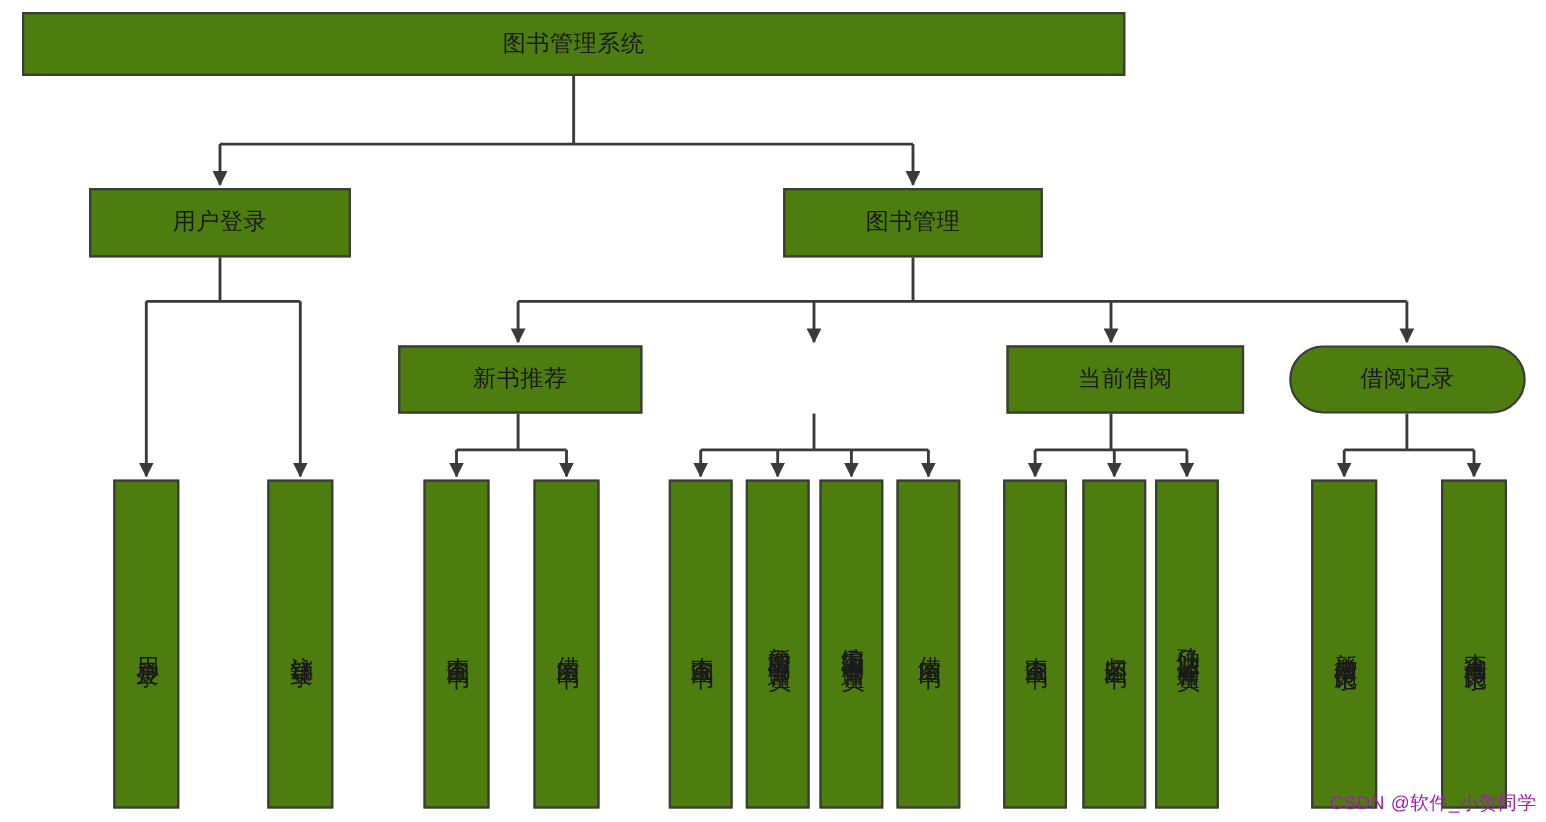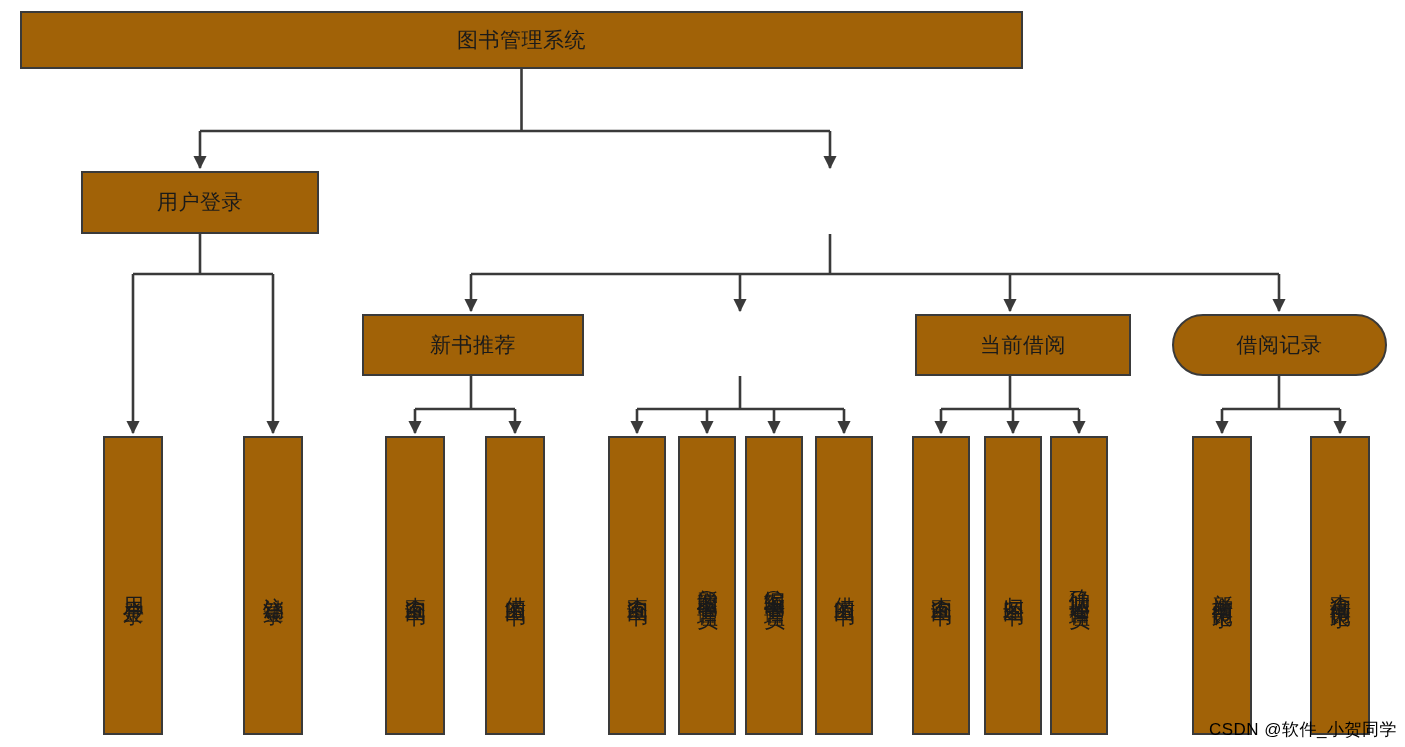--- a/index.html
+++ b/index.html
@@ -22,21 +22,21 @@
     left: 0;
     top: 0;
     width: 1405px;
     height: 747px;
     pointer-events: none;
   }
   .node {
     position: absolute;
     box-sizing: border-box;
     border: 2.5px solid #3a3a3a;
-    background: #a16207;
+    background: #4d7c0f;
     display: flex;
     align-items: center;
     justify-content: center;
     color: #1a1a1a;
   }
   .node .label {
     display: block;
     text-align: center;
     line-height: 1.18;
   }
@@ -54,21 +54,21 @@
     text-orientation: upright;
     font-size: 21px;
     letter-spacing: 3px;
     white-space: nowrap;
   }
   #watermark {
     position: absolute;
     right: 8px;
     bottom: 6px;
     font-size: 17px;
-    color: #000000;
+    color: #a21caf;
     letter-spacing: 0.5px;
     white-space: nowrap;
   }
 </style>
 </head>
 <body>
 
 <div id="canvas">
 
   <svg id="edges" viewBox="0 0 1405 747" xmlns="http://www.w3.org/2000/svg">
@@ -125,20 +125,23 @@
   </svg>
 
   <div class="node horizontal" style="left:20px; top:11px; width:1003px; height:58px;">
     <span class="label">图书管理系统</span>
   </div>
 
   <div class="node horizontal" style="left:81px; top:171px; width:238px; height:63px;">
     <span class="label">用户登录</span>
   </div>
 
+  <div class="node horizontal" style="left:712px; top:171px; width:236px; height:63px;">
+    <span class="label">图书管理</span>
+  </div>
 
   <div class="node horizontal" style="left:362px; top:314px; width:222px; height:62px;">
     <span class="label">新书推荐</span>
   </div>
 
 
   <div class="node horizontal" style="left:902px; top:314px; width:216px; height:62px;margin-left:13px;">
     <span class="label">当前借阅</span>
   </div>
 

